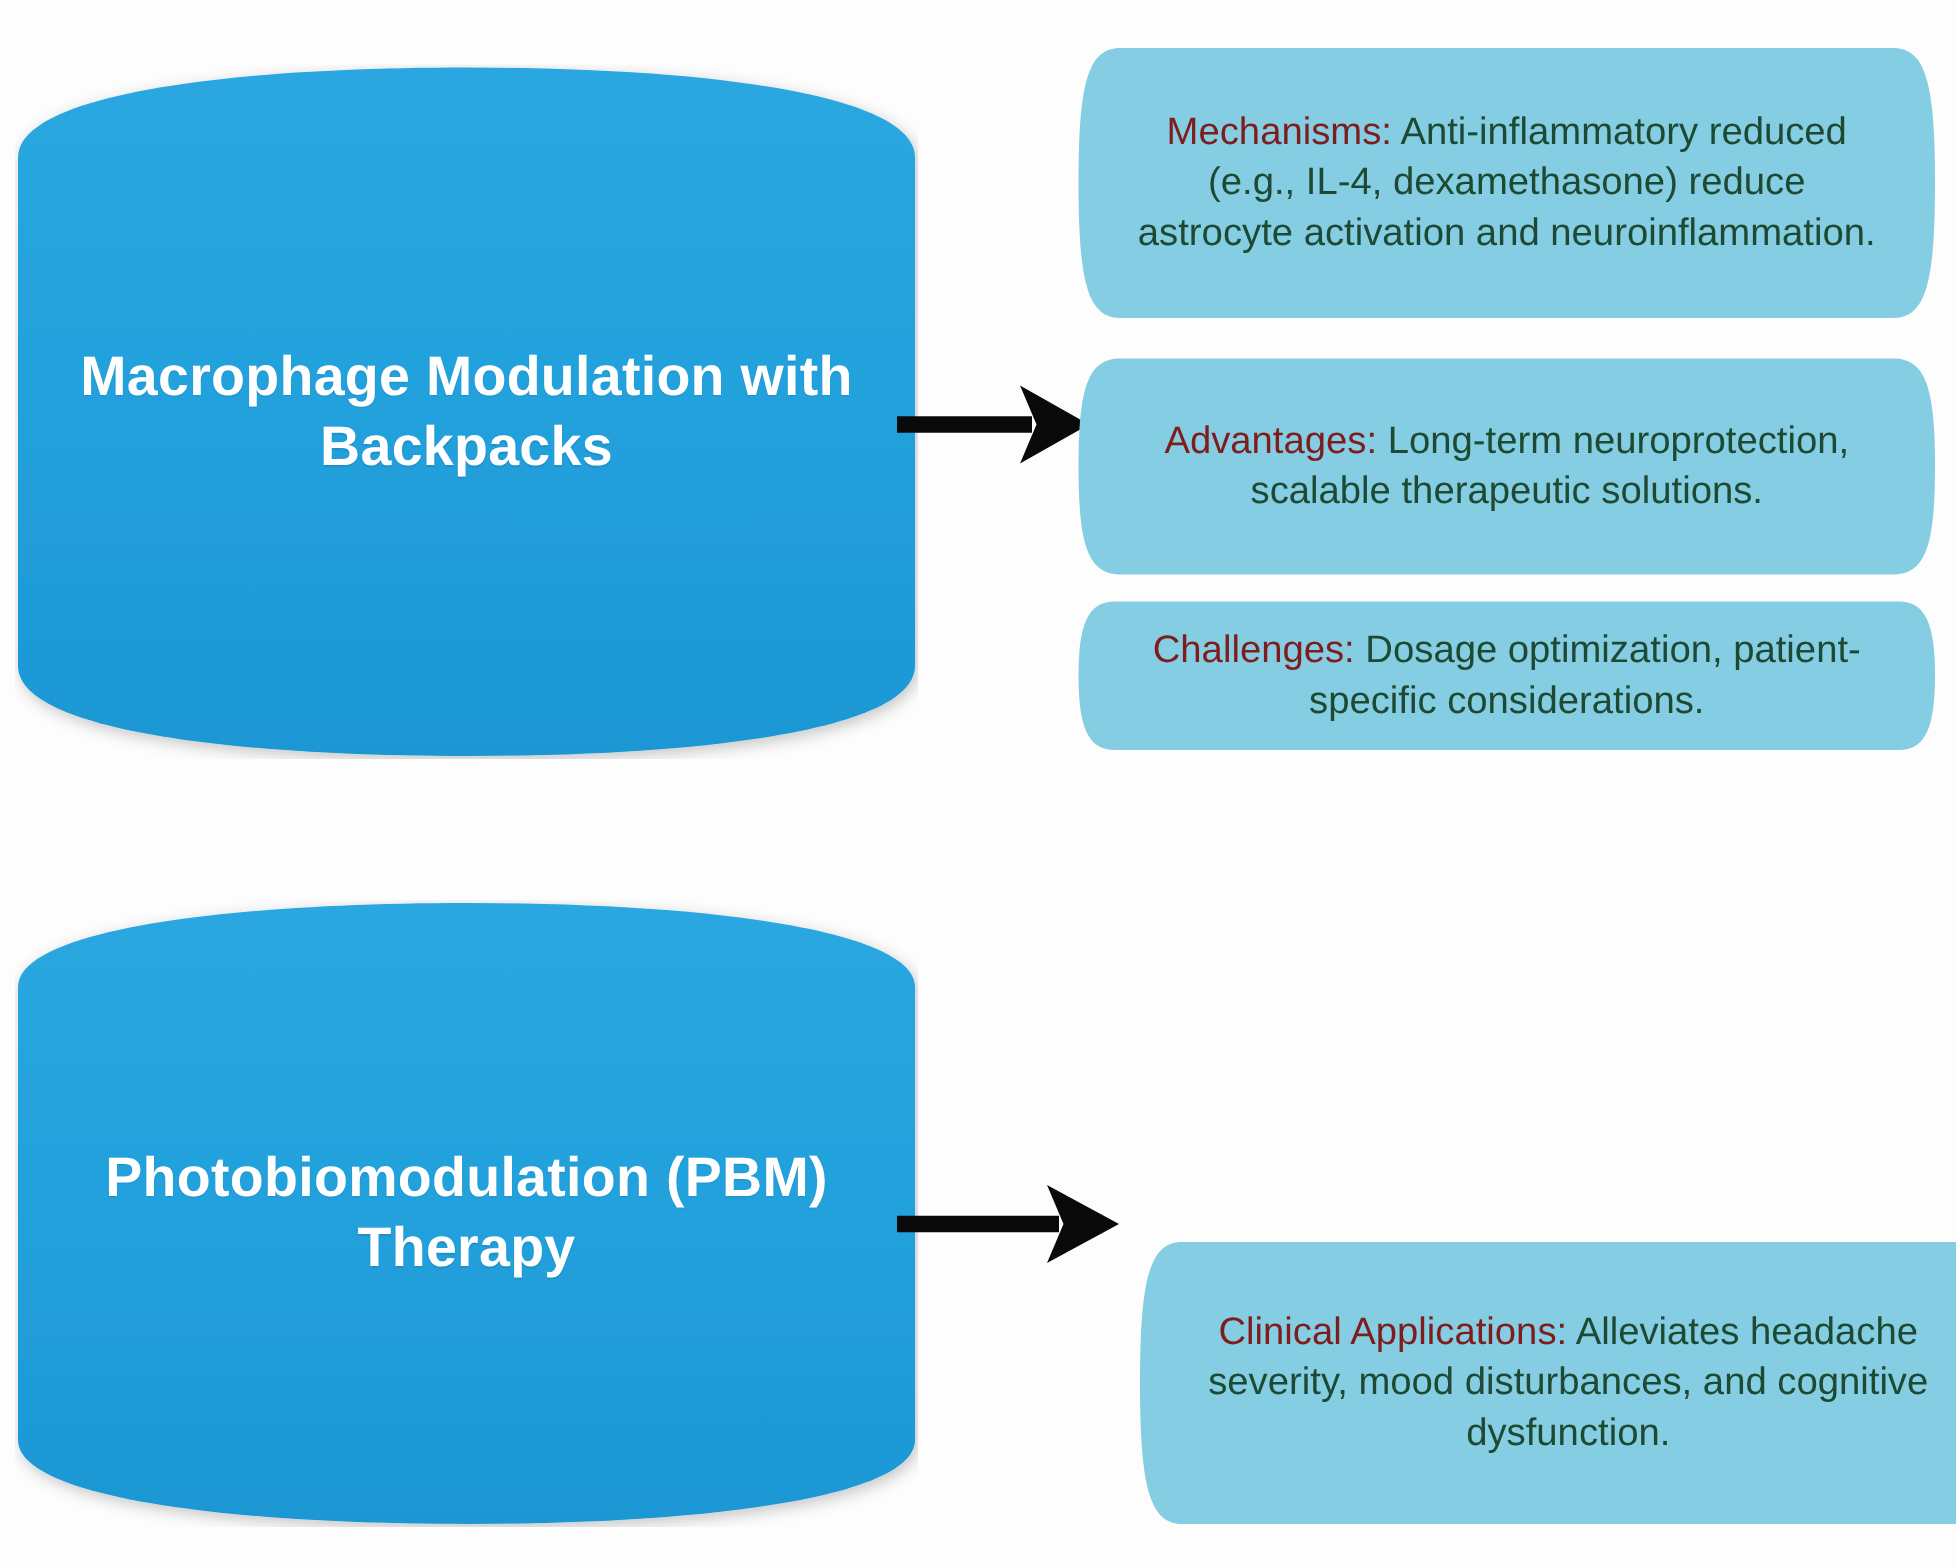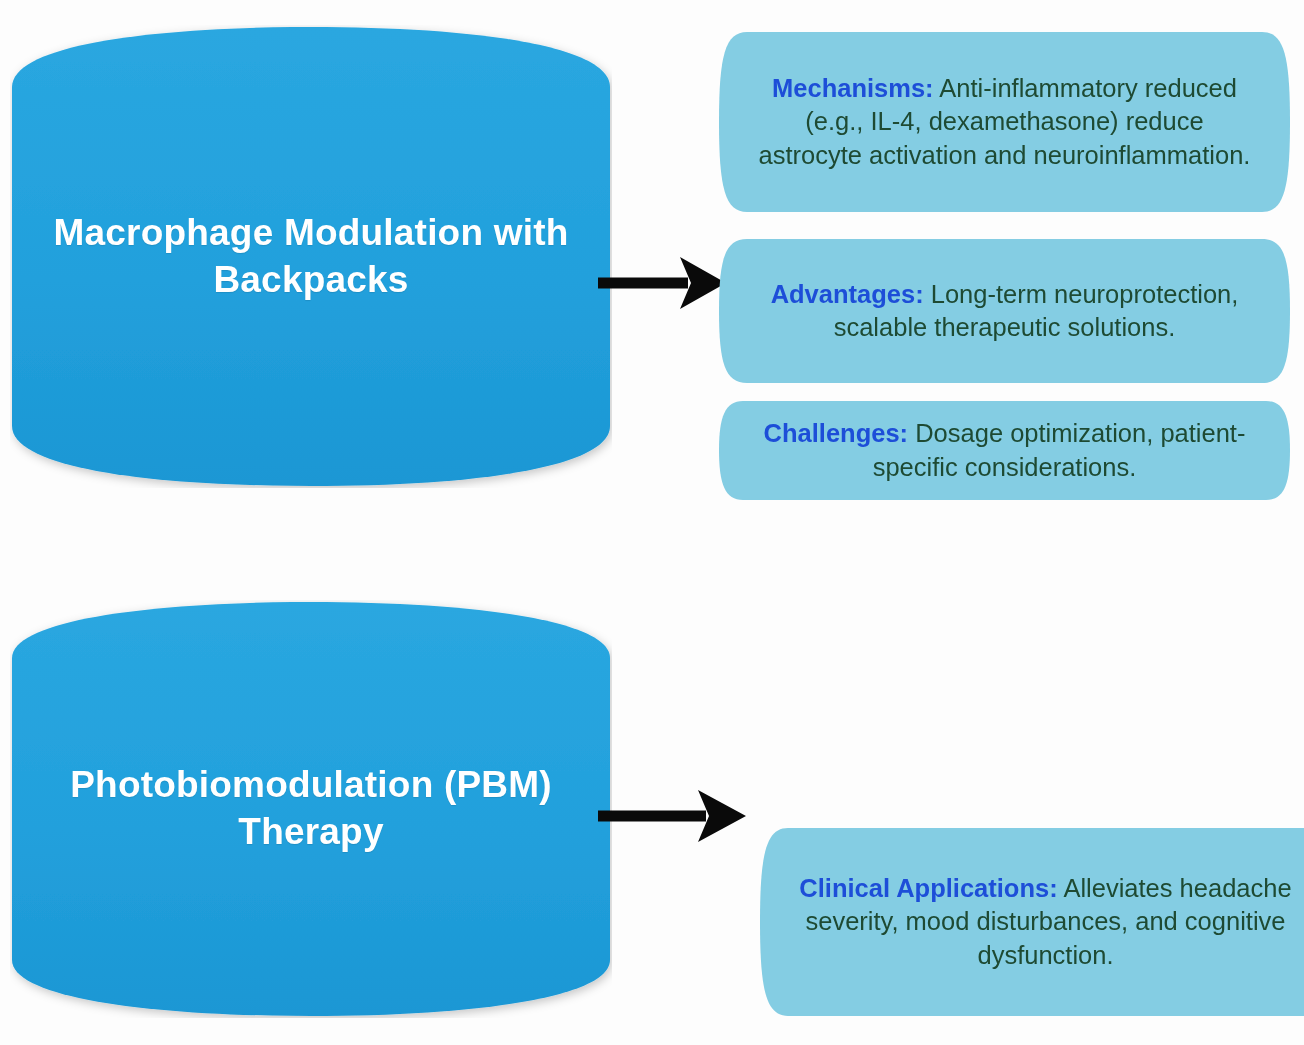--- a/index.html
+++ b/index.html
@@ -67,36 +67,36 @@
     z-index: 2;
     color: #1e4a33;
     font-size: 25.5px;
     line-height: 1.30;
     text-align: center;
     width: 90%;
     padding: 0 6px;
     box-sizing: border-box;
   }
   .callout .callout-text b {
-    font-weight: bold;
-    color: #1d4ed8;
+    font-weight: normal;
+    color: #7f1d1d;
   }
 
   
   .arrow {
     position: absolute;
   }
   .arrow svg { display: block; }
 </style>
 </head>
 <body>
 
 <div id="canvas">
 
-  <div class="cyl" style="left:10px; top:25px; width:602px; height:463px;">
+  <div class="cyl" style="left:10px; top:43px; width:602px; height:463px;">
     <svg class="cyl-svg" viewBox="0 0 602 463" preserveAspectRatio="none">
       <defs>
         <linearGradient id="g1" x1="0" y1="0" x2="0" y2="1">
           <stop offset="0%" stop-color="#2aa7e0"></stop>
           <stop offset="55%" stop-color="#22a0dc"></stop>
           <stop offset="100%" stop-color="#1c97d4"></stop>
         </linearGradient>
         <filter id="sh1" x="-12%" y="-12%" width="124%" height="124%">
           <feDropShadow dx="2" dy="3" stdDeviation="5" flood-color="#000000" flood-opacity="0.22"></feDropShadow>
         </filter>

